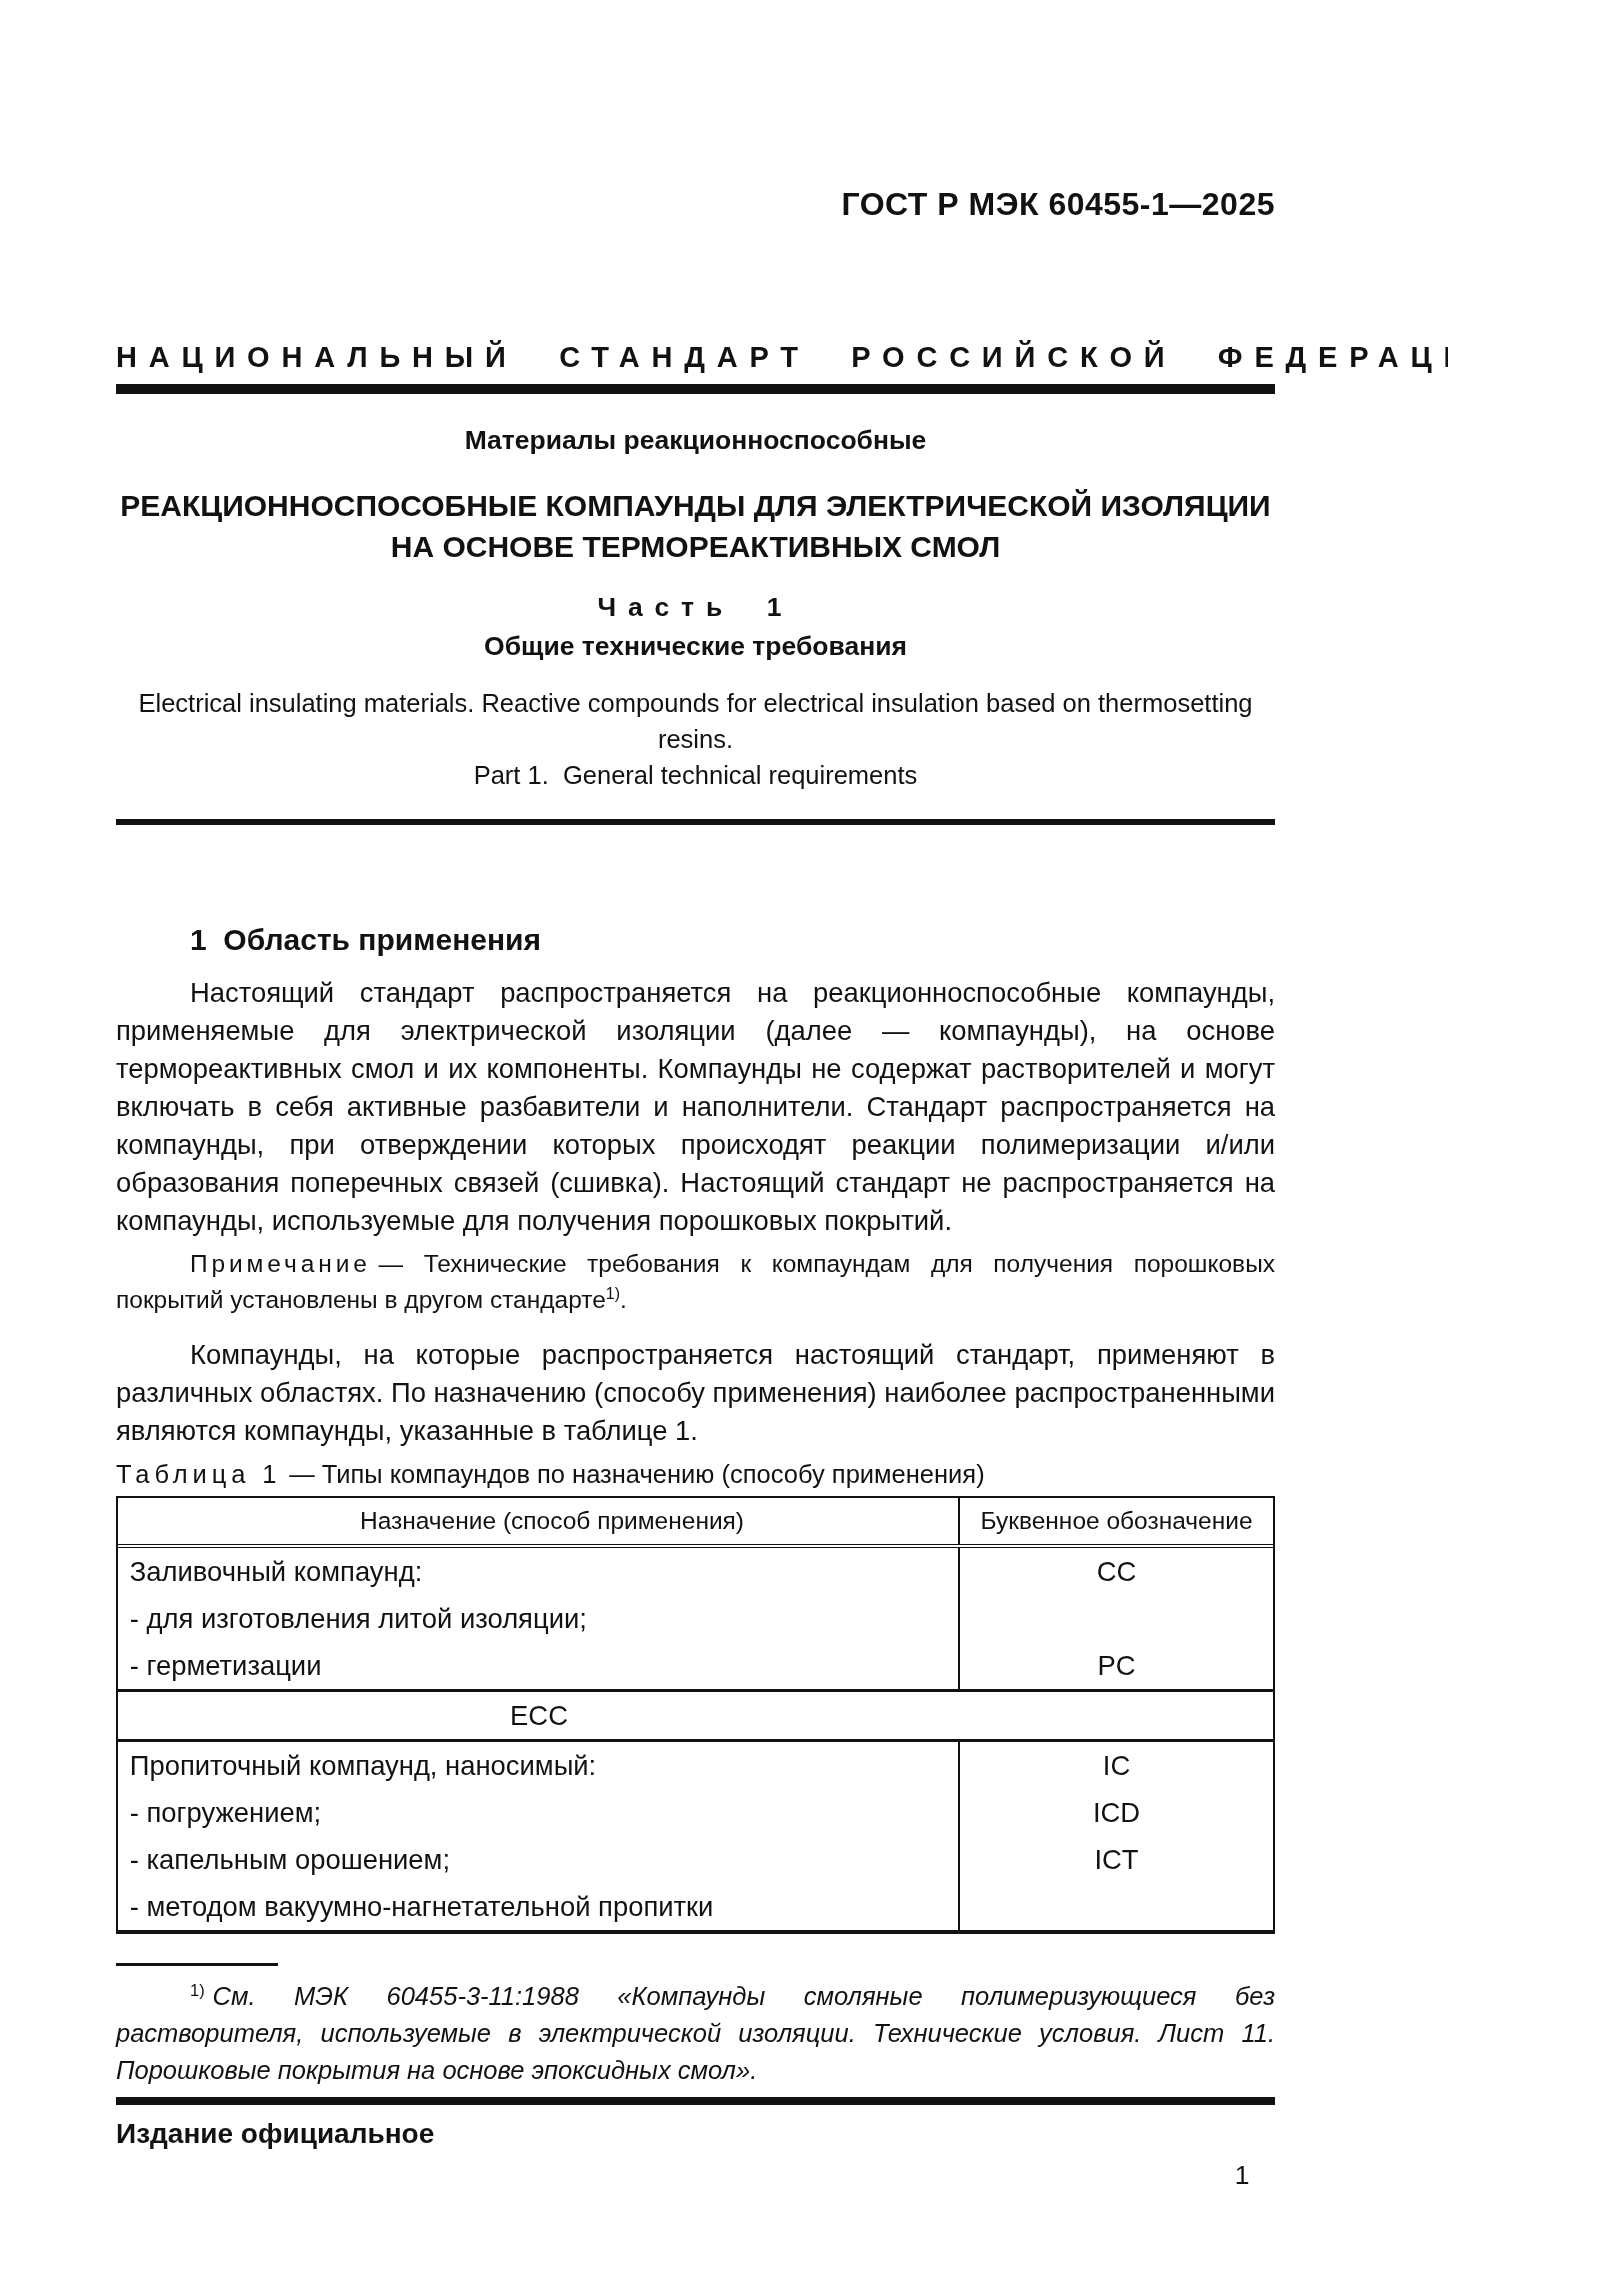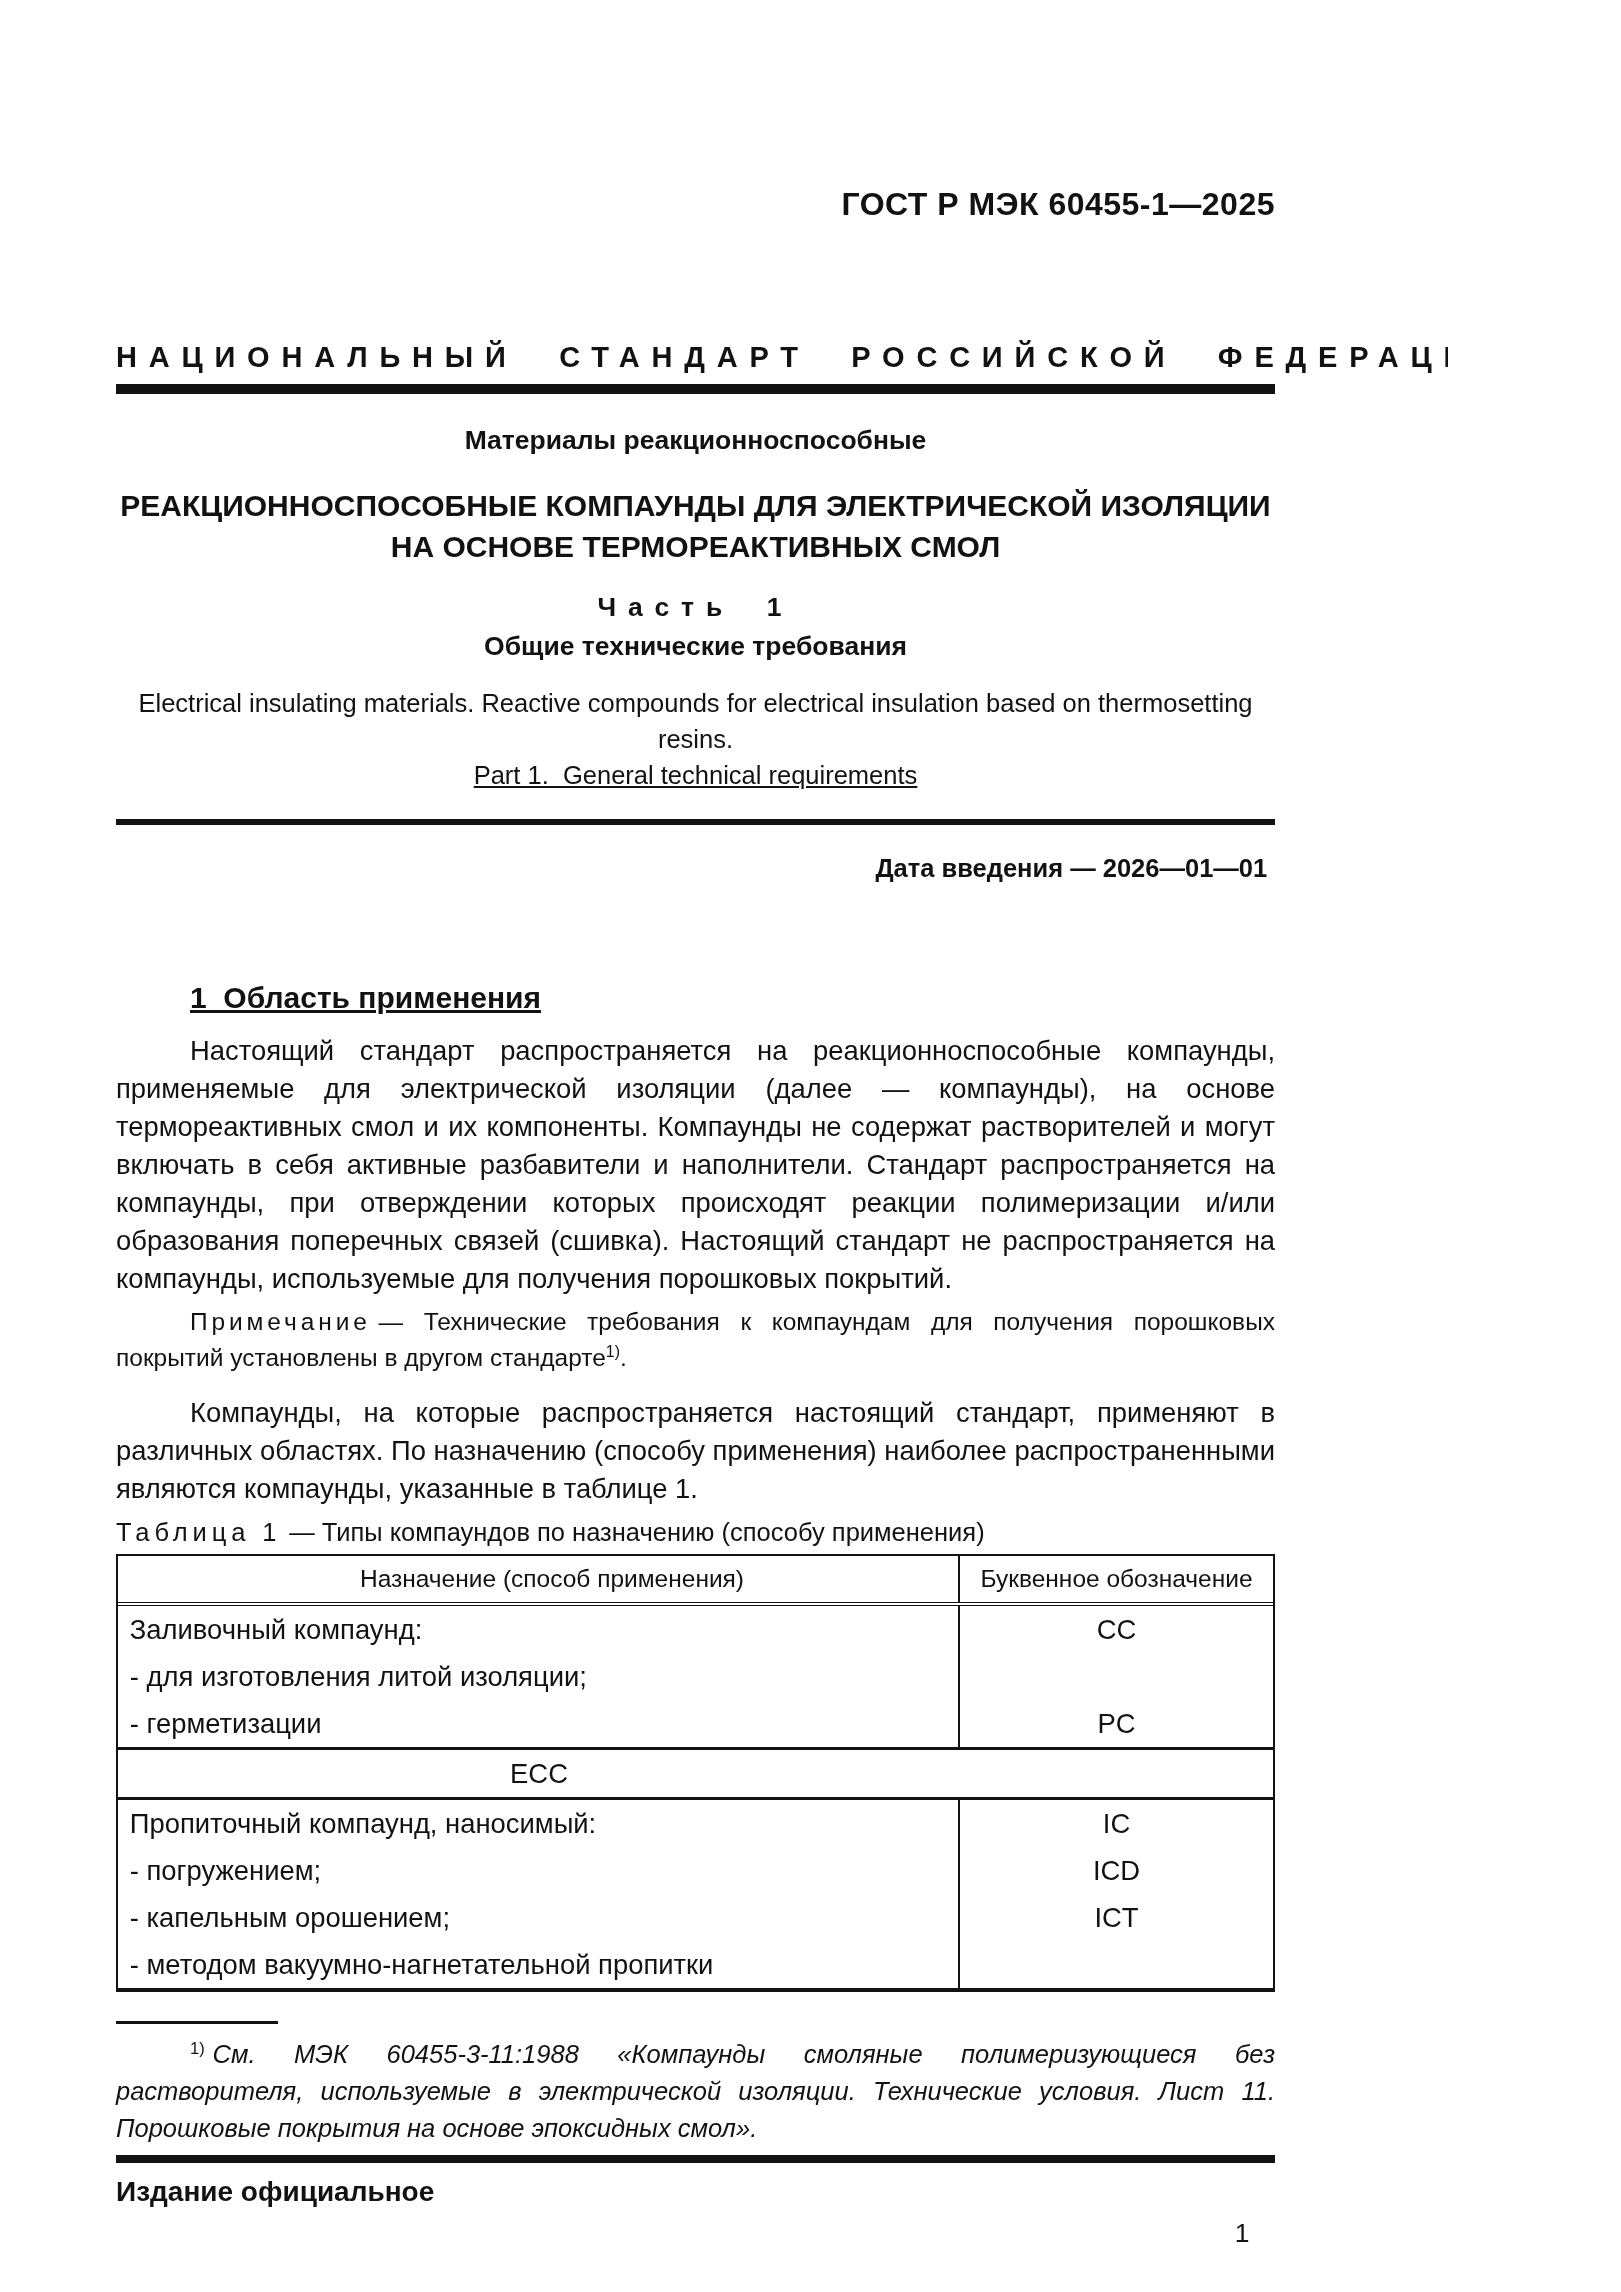--- a/index.html
+++ b/index.html
@@ -3,21 +3,21 @@
 <meta charset="utf-8">
 <style>
   html,body{margin:0;padding:0;background:#ffffff;}
   body{
     width:1621px;height:2293px;
     font-family:"Liberation Sans","DejaVu Sans",sans-serif;
     color:#121212;
     -webkit-font-smoothing:antialiased;
   }
   .page{box-sizing:border-box;width:1448px;height:2293px;padding:0 173px 0 116px;overflow:hidden;margin-top:39px;}
-  .prewrap{white-space:pre-wrap;text-decoration:underline;}
+  .prewrap{white-space:pre-wrap;}
 
   .doc-code{margin-top:147px;text-align:right;font-weight:bold;font-size:32px;letter-spacing:0.5px;}
   .banner{margin-top:118px;text-align:center;font-weight:bold;font-size:29px;
           letter-spacing:11.8px;word-spacing:21.6px;white-space:nowrap;}
   .rule-thick{height:9.8px;background:#121212;margin-top:9.8px;}
   .subject{margin-top:31px;text-align:center;font-weight:bold;font-size:26.5px;}
   .doc-title{margin-top:29px;text-align:center;font-weight:bold;font-size:30px;line-height:41px;}
   .part-label{margin-top:25.5px;text-align:center;font-weight:bold;font-size:26.5px;
               letter-spacing:11.8px;word-spacing:13.7px;}
   .part-title{margin-top:7.8px;text-align:center;font-weight:bold;font-size:26.5px;}
@@ -72,21 +72,20 @@
 
   <div class="part-title">Общие технические требования</div>
 
   <div class="title-en">
     <div>Electrical insulating materials. Reactive compounds for electrical insulation based on thermosetting resins.</div>
     <div class="prewrap">Part 1.  General technical requirements</div>
   </div>
 
   <div class="rule-mid"></div>
 
-  <div class="eff-date">Дата введения — 2026—01—01</div>
 
   <div class="sec-heading prewrap">1  Область применения</div>
 
   <p class="body-par">Настоящий стандарт распространяется на реакционноспособные компаунды, применяемые для электрической изоляции (далее — компаунды), на основе термореактивных смол и их компоненты. Компаунды не содержат растворителей и могут включать в себя активные разбавители и наполнители. Стандарт распространяется на компаунды, при отверждении которых происходят реакции полимеризации и/или образования поперечных связей (сшивка). Настоящий стандарт не распространяется на компаунды, используемые для получения порошковых покрытий.</p>
 
   <p class="note"><span class="note-label">Примечание</span><span>— Технические требования к компаундам для получения порошковых покрытий установлены в другом стандарте</span><sup>1)</sup><span>.</span></p>
 
   <p class="body-par">Компаунды, на которые распространяется настоящий стандарт, применяют в различных областях. По назначению (способу применения) наиболее распространенными являются компаунды, указанные в таблице 1.</p>
 
   <div class="tbl-caption"><span class="caption-label">Таблица 1</span><span>— Типы компаундов по назначению (способу применения)</span></div>

